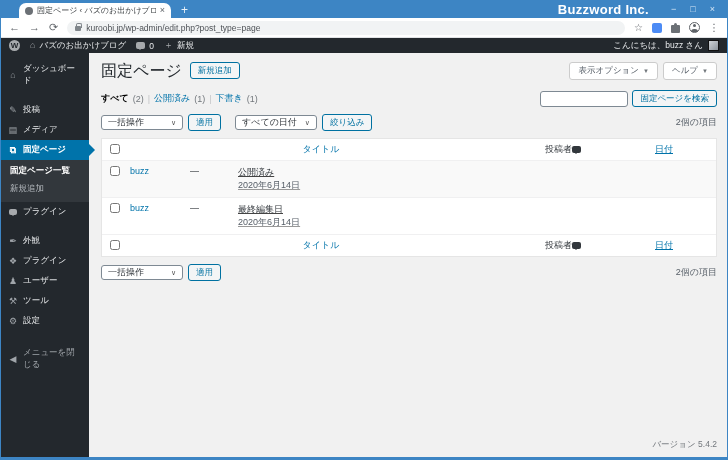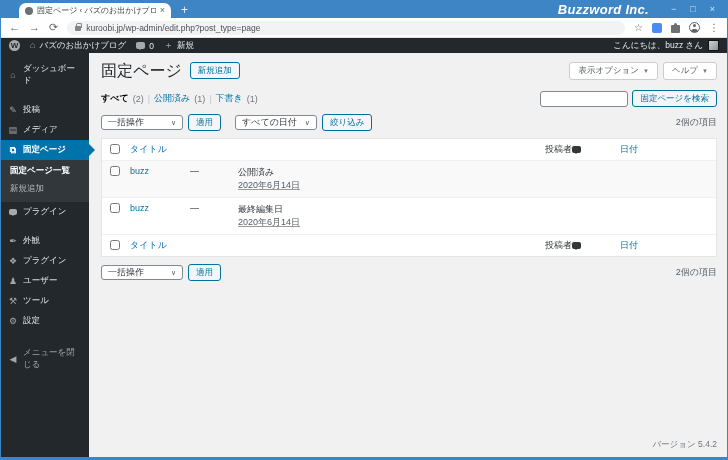--- a/index.html
+++ b/index.html
@@ -11,21 +11,21 @@
 
   
   .titlebar { height: 18px; background: #3d85c4; display: flex; align-items: flex-end; flex: none; }
   .tab { margin-left: 18px; width: 152px; height: 15px; background: #fff;
     border-radius: 7px 7px 0 0; display: flex; align-items: center; padding: 0 6px; gap: 4px; }
   .favicon { width: 8px; height: 8px; border-radius: 50%; background: #6b7075; flex: none; }
   .tab-title { flex: 1; font-size: 8px; color: #3c4043; white-space: nowrap; overflow: hidden; }
   .tab-close { font-size: 9px; color: #5f6368; line-height: 1; }
   .newtab { color: #e8f0f8; font-size: 12px; margin: 0 0 2px 10px; line-height: 1; }
   .brand { margin-left: auto; color: #fff; font-weight: bold; font-size: 13px;
-    align-self: center; letter-spacing: .3px; font-style: italic; }
+    align-self: center; letter-spacing: .3px; }
   .win-controls { display: flex; gap: 14px; color: #d6e6f5; font-size: 9px;
     align-self: center; margin: 0 12px 0 22px; }
 
   
   .toolbar { height: 20px; background: #fff; border-bottom: 1px solid #e1e3e5;
     display: flex; align-items: center; padding: 0 8px; gap: 9px; flex: none; }
   .nav-ico { color: #5f6368; font-size: 11px; line-height: 1; }
   .omnibox { flex: 1; height: 14px; background: #f1f3f4; border-radius: 7px;
     display: flex; align-items: center; padding: 0 8px; gap: 5px; }
   .lock { width: 6px; height: 5px; background: #80868b; border-radius: 1px; position: relative; margin-top: 2px; flex: none; }
@@ -108,22 +108,22 @@
   .table { margin-top: 7px; background: #fff; border: 1px solid #e5e5e5; }
   .t-row { display: flex; align-items: flex-start; padding: 5px 8px; border-bottom: 1px solid #f0f0f1; }
   .t-row:last-child { border-bottom: none; }
   .t-head { align-items: center; padding: 4px 8px; }
   .t-stripe { background: #f9f9f9; }
   .c-cb { width: 20px; flex: none; }
   .c-cb input { width: 10px; height: 10px; }
   .c-title { flex: 1; min-width: 0; }
   .c-author { width: 60px; flex: none; }
   .c-comm { width: 48px; flex: none; }
-  .c-date { width: 88px; flex: none; }
-  .sort-link { color: #0073aa; }
+  .c-date { width: 88px; flex: none; text-decoration: underline; }
+  .sort-link { color: #0073aa; text-align: center; }
   .col-label { color: #32373c; text-align: right; }
   .row-title { color: #0073aa; font-weight: bold; }
   .row-states { color: #444; }
   .author-link { color: #0073aa; }
   .dash-val { color: #32373c; }
   .date-status { color: #32373c; display: block; }
   .date-val { color: #555d66; text-decoration: underline; text-decoration-color: #999; }
 
   .row-d { margin-top: 7px; gap: 5px; }
 

